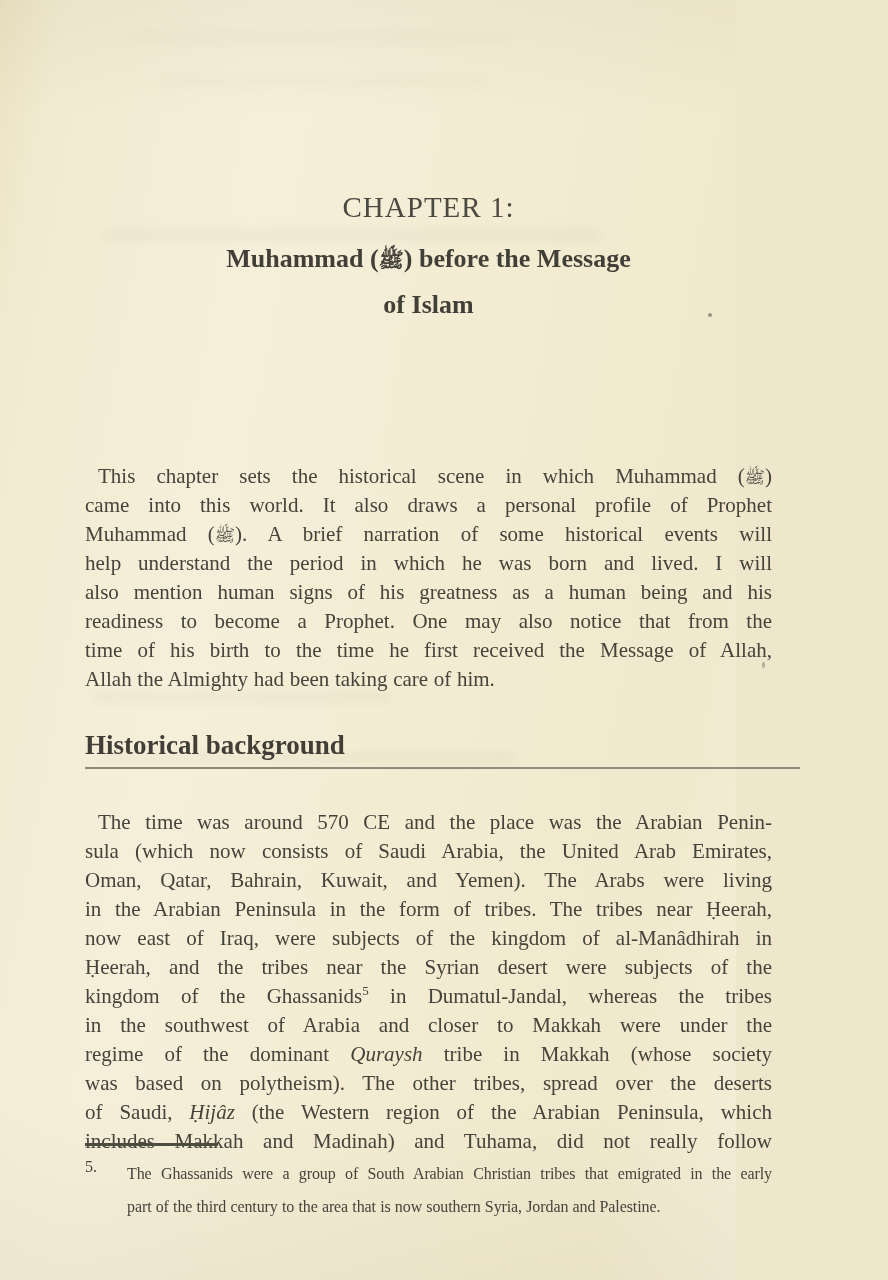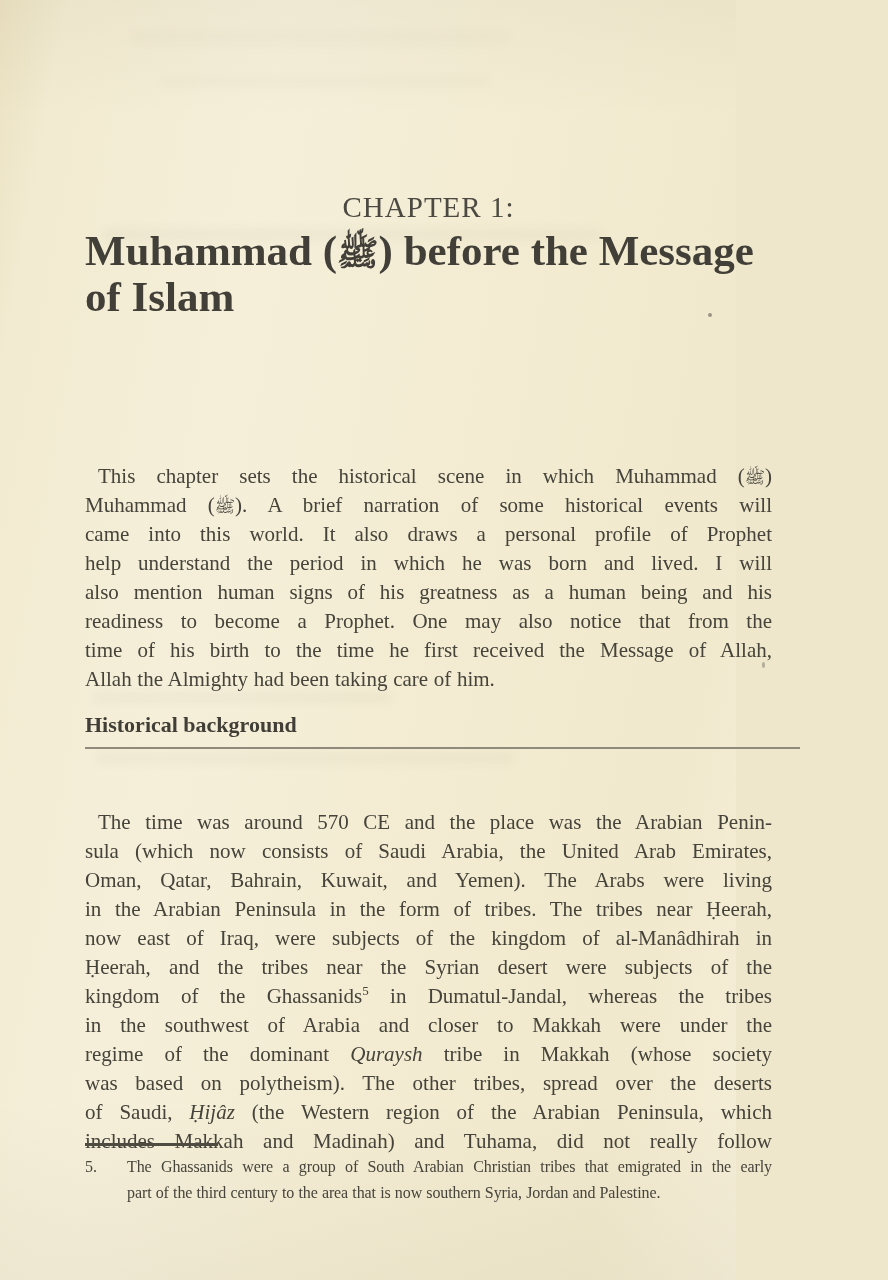--- a/index.html
+++ b/index.html
@@ -18,50 +18,50 @@
     background:linear-gradient(180deg,rgba(120,110,80,0.05) 0%,rgba(120,110,80,0) 9%,rgba(120,110,80,0) 86%,rgba(120,110,80,0.06) 100%);
   }
   .abs { position:absolute; }
   .block { position:absolute; left:85px; width:687px; }
 
   .chapter-label {
     top:189px; text-align:center;
     font-size:29px; letter-spacing:1px; color:#4b4941; line-height:36px;
   }
   .title {
-    top:228px; font-weight:bold;
-    font-size:43px; line-height:46px; color:#413f37;
+    top:236px; text-align:center; font-weight:bold;
+    font-size:26px; line-height:46px; color:#413f37;
   }
 
   .para { font-size:21px; }
   .para-1 { top:421px; }
   .para-2 { top:767px; }
   .line {
     text-align:justify; line-height:29px; height:29px; overflow:hidden;
     word-spacing:0.02em;
   }
   .line.just::after { content:""; display:inline-block; width:100%; height:0; }
   .line.nojust { text-align:left; }
   .line.ind { text-indent:13px;margin-top:41px; }
 
   .it  { font-style:italic; }
   .sup { font-size:0.62em; vertical-align:super; line-height:0; }
   .saw { font-size:0.8em; font-family:"DejaVu Sans",sans-serif; line-height:0; }
 
   .section-heading {
-    top:708px; width:715px;
-    font-weight:bold; font-size:22px; line-height:34px; color:#403e36;
+    top:728px; width:715px;
+    font-weight:bold; font-size:27px; line-height:34px; color:#403e36;
     padding-bottom:5px; border-bottom:2px solid #8f8a7b;
   }
 
   .footnote-sep { left:85px; top:1143px; width:133px; height:3px; background:#4e4b41; }
   .footnote { top:1154px; display:flex; font-size:16px; color:#46443b; }
   .fn-marker { width:42px; line-height:26px; }
   .fn-text { flex:1; }
-  .footnote .line { line-height:26px; height:26px; letter-spacing:-0.1px; }
+  .footnote .line { line-height:26px; height:26px; letter-spacing:-0.1px;margin-top:7px; }
 
   .smudge {
     position:absolute; background:#8d8670; border-radius:8px;
     filter:blur(4px); pointer-events:none;
   }
   .speck { position:absolute; background:#6a675c; border-radius:50%; pointer-events:none; }
 </style>
 </head>
 <body>
 
@@ -77,22 +77,22 @@
 
   <div class="block chapter-label">CHAPTER 1:</div>
 
   <div class="block title">
     <div><span>Muhammad (</span><span class="saw">ﷺ</span><span>) before the Message</span></div>
     <div>of Islam</div>
   </div>
 
   <div class="block para para-1">
       <div class="line just ind"><span>This chapter sets the historical scene in which Muhammad (</span><span class="saw">ﷺ</span><span>)</span></div>
+      <div class="line just"><span>came into this world. It also draws a personal profile of Prophet</span></div>
       <div class="line just"><span>Muhammad (</span><span class="saw">ﷺ</span><span>). A brief narration of some historical events will</span></div>
-      <div class="line just"><span>came into this world. It also draws a personal profile of Prophet</span></div>
       <div class="line just"><span>help understand the period in which he was born and lived. I will</span></div>
       <div class="line just"><span>also mention human signs of his greatness as a human being and his</span></div>
       <div class="line just"><span>readiness to become a Prophet. One may also notice that from the</span></div>
       <div class="line just"><span>time of his birth to the time he first received the Message of Allah,</span></div>
       <div class="line nojust"><span>Allah the Almighty had been taking care of him.</span></div>
     </div>
 
   <div class="block section-heading">Historical background</div>
 
   <div class="block para para-2">

